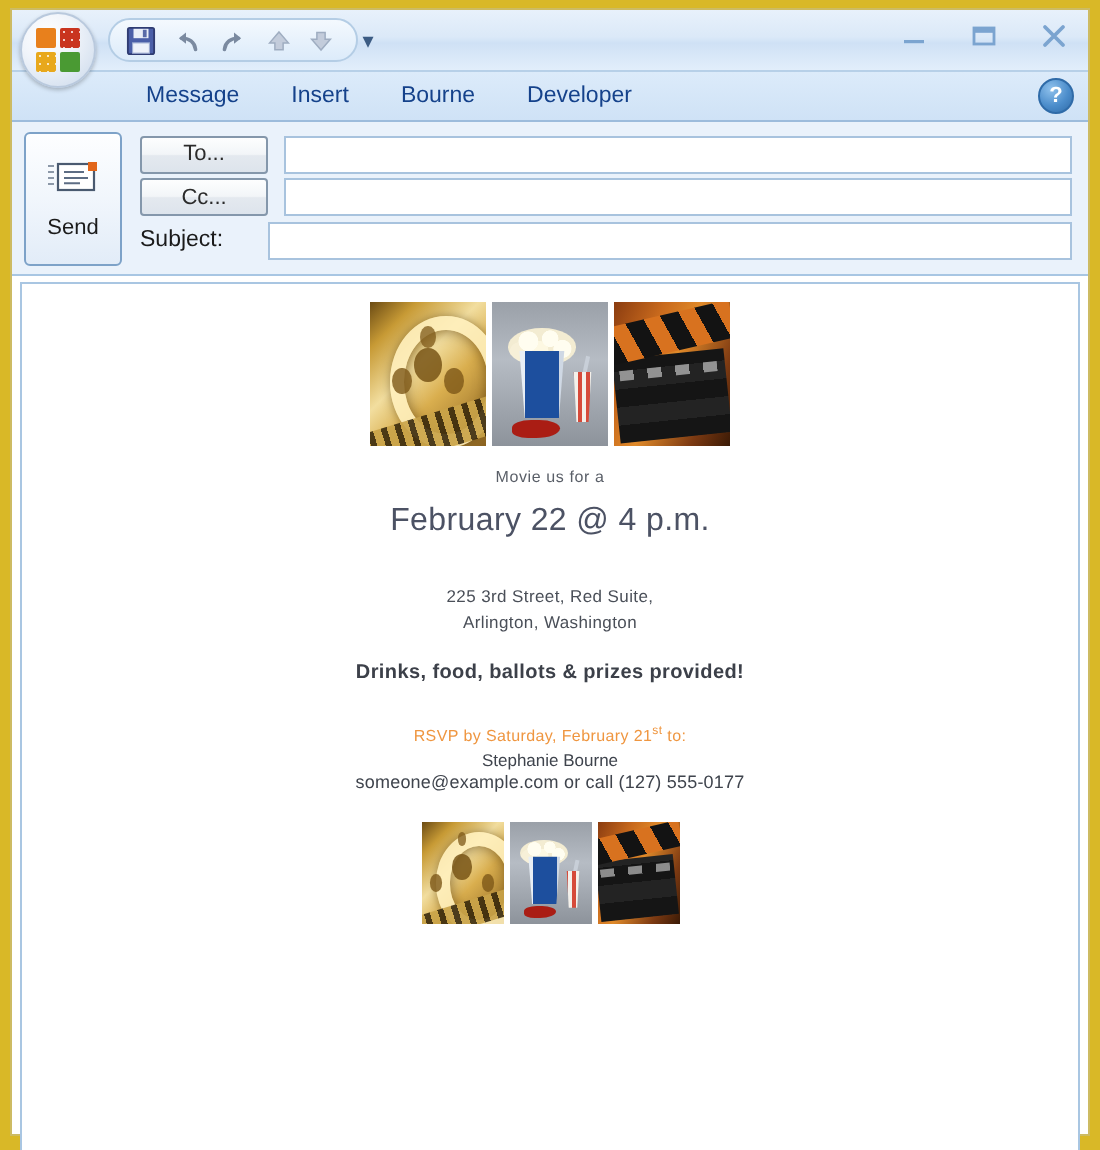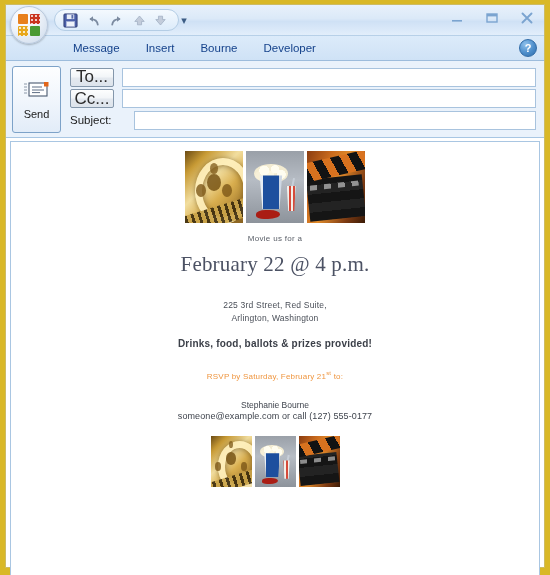--- a/index.html
+++ b/index.html
@@ -144,25 +144,25 @@
 
   #fields {
     flex: 1 1 auto;
     margin-left: 9px;
     display: flex; flex-direction: column;
     justify-content: space-between;
     padding: 1px 0 2px 0;
   }
   .field-row { display: flex; align-items: center; height: 20px; }
   .addr-btn {
-    width: 44px; height: 19px;
+    width: 64px; height: 19px;
     background: linear-gradient(to bottom,#fdfefe 0%, #f2f5f8 48%, #e4e9ef 52%, #dde4ec 100%);
     border: 1px solid #8497ab;
     border-radius: 2px;
-    font-size: 17px; color: #2b2b2b;
+    font-size: 11px; color: #2b2b2b;
     display: flex; align-items: center; justify-content: center;
     cursor: pointer;
     flex: 0 0 auto;
   }
   .subject-label {
     width: 56px; font-size: 11.5px; color: #1b1b1b;
     display:flex; align-items:center;
     flex: 0 0 auto;
   }
   .field-input {
@@ -289,45 +289,44 @@
   .t-title {
     margin-top: 14px;
     font-family: "Liberation Serif", serif;
     font-size: 27px; font-weight: bold;
     color: #e2661a;
     line-height: 1.16;
     letter-spacing: .2px;
   }
   .t-date {
     margin-top: 9px;
-    font-size: 21px;
+    font-size: 16px;
     color: #4c5264;
     letter-spacing: .2px;
-    font-family: Liberation Serif, serif;
   }
   .t-address {
     margin-top: 22px;
     font-size: 8.5px; color: #4a4f58;
     line-height: 1.55;
     letter-spacing: .2px;
   }
   .t-drinks {
     margin-top: 13px;
     font-size: 10px; font-weight: bold;
     color: #3c4049;
     letter-spacing: .2px;
   }
   .t-rsvp {
     margin-top: 21px;
     font-size: 8px; color: #ef9640;
     letter-spacing: .2px;
   }
   .t-rsvp sup { font-size: 6px; }
   .t-contact-name {
-    margin-top: 19px;
+    margin-top: 2px;
     font-size: 8.5px; color: #3f444d;
   }
   .t-contact-mail {
     margin-top: 1px;
     font-size: 9px; color: #3f444d;
     letter-spacing: .1px;
   }
   .img-row-bottom { margin-top: 15px; }
 
   #watermark {

